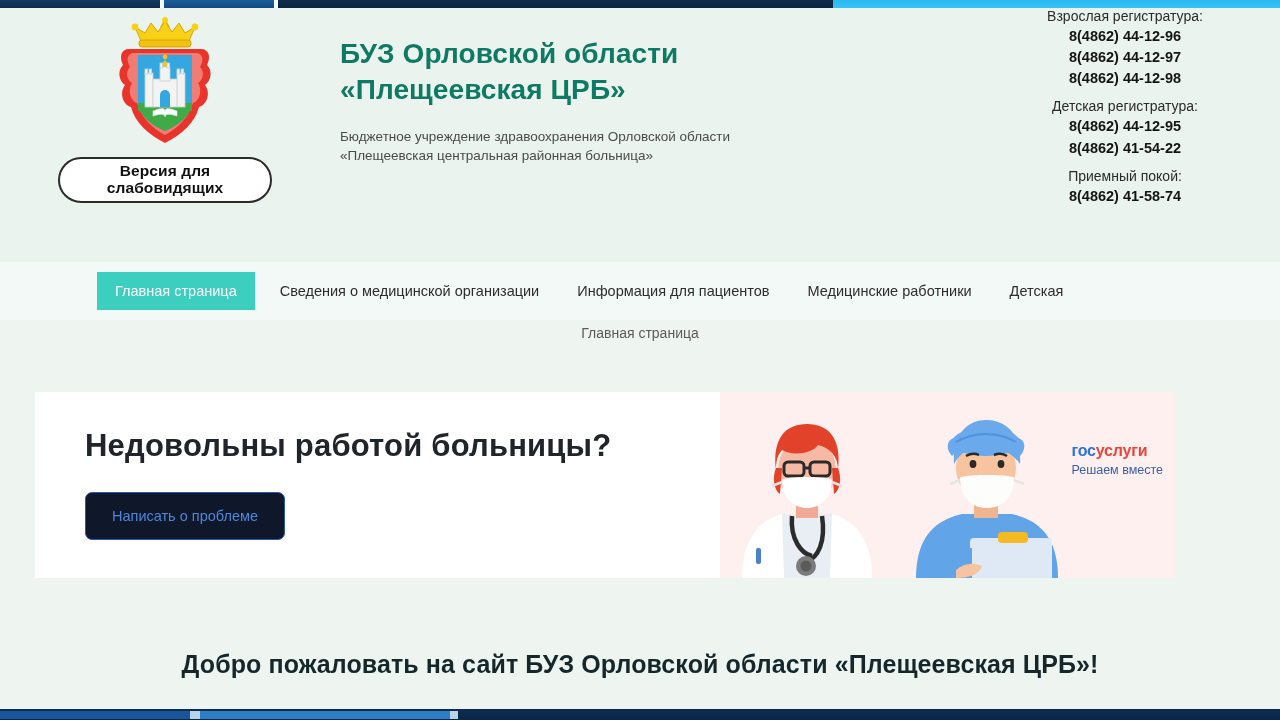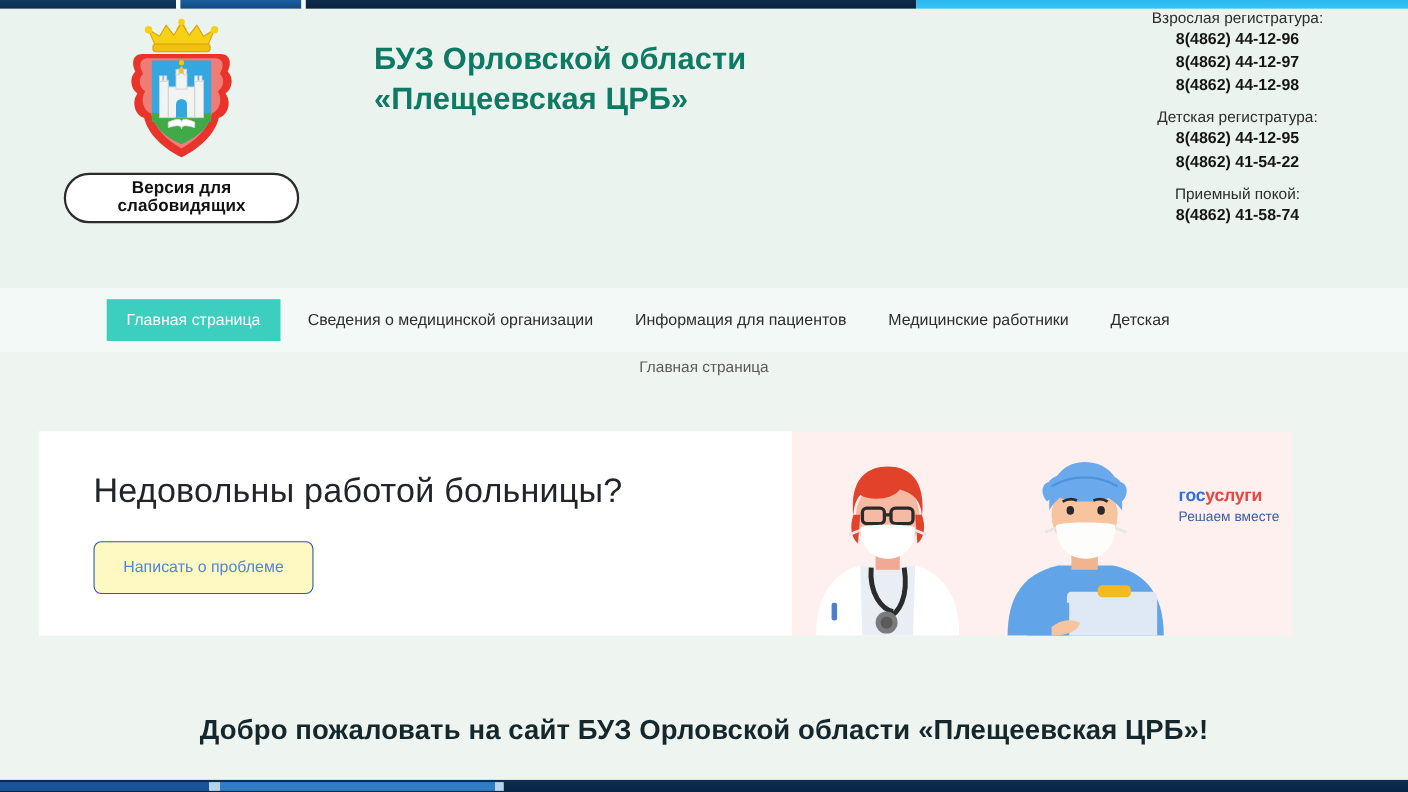--- a/index.html
+++ b/index.html
@@ -69,24 +69,24 @@
   .nav-spacer { width: 12px; }
 
   
   .breadcrumb { position: absolute; left: 0; top: 325px; width: 1280px; text-align: center;
                 font-size: 14px; color: #5a5a5a; }
 
   
   .banner { position: absolute; left: 35px; top: 392px; width: 1140px; height: 186px;
             display: flex; overflow: hidden; }
   .banner-left { width: 685px; background: #ffffff; padding: 36px 0 0 50px; }
-  .banner-head { font-size: 31px; font-weight: normal; color: #20242b; letter-spacing: .2px; }
+  .banner-head { font-size: 31px; font-weight: bold; color: #20242b; letter-spacing: .2px; }
   .banner-btn { margin-top: 28px; display: inline-flex; align-items: center; justify-content: center;
                 height: 48px; padding: 0 26px; border: 1.6px solid #2b56b5; border-radius: 7px;
-                background: #fef9c3; color: #4f86d8; font-size: 14.5px; cursor: pointer; }
+                background: #0f172a; color: #4f86d8; font-size: 14.5px; cursor: pointer; }
   .banner-right { flex: 1; background: #fdf0ef; position: relative; }
   .gos-logo { position: absolute; right: 12px; top: 20px; text-align: left; }
   .gos-line1 { font-size: 16px; font-weight: bold; letter-spacing: -.2px; margin-top: 30px; }
   .gos-gos { color: #2f6fe4; }
   .gos-uslugi { color: #e8453c; }
   .gos-line2 { font-size: 12.5px; color: #3a5ea8; margin-top: 3px; }
   .illus { position: absolute; left: 0; bottom: 0; width: 390px; height: 180px; }
 
   
   .welcome { position: absolute; left: 0; top: 650px; width: 1280px; text-align: center;
@@ -157,20 +157,21 @@
       <div class="lowvision-btn">
         <div>
           <div>Версия для</div>
           <div>слабовидящих</div>
         </div>
       </div>
     </div>
 
     <div class="title-col">
       <div class="org-title">БУЗ Орловской области «Плещеевская ЦРБ»</div>
+      <div class="org-sub">Бюджетное учреждение здравоохранения Орловской области «Плещеевская центральная районная больница»</div>
     </div>
 
     <div class="contacts-col">
       <div class="contact-group">
         <div class="contact-label">Взрослая регистратура:</div>
         <div class="contact-num">8(4862) 44-12-96</div>
         <div class="contact-num">8(4862) 44-12-97</div>
         <div class="contact-num">8(4862) 44-12-98</div>
       </div>
       <div class="contact-group">

